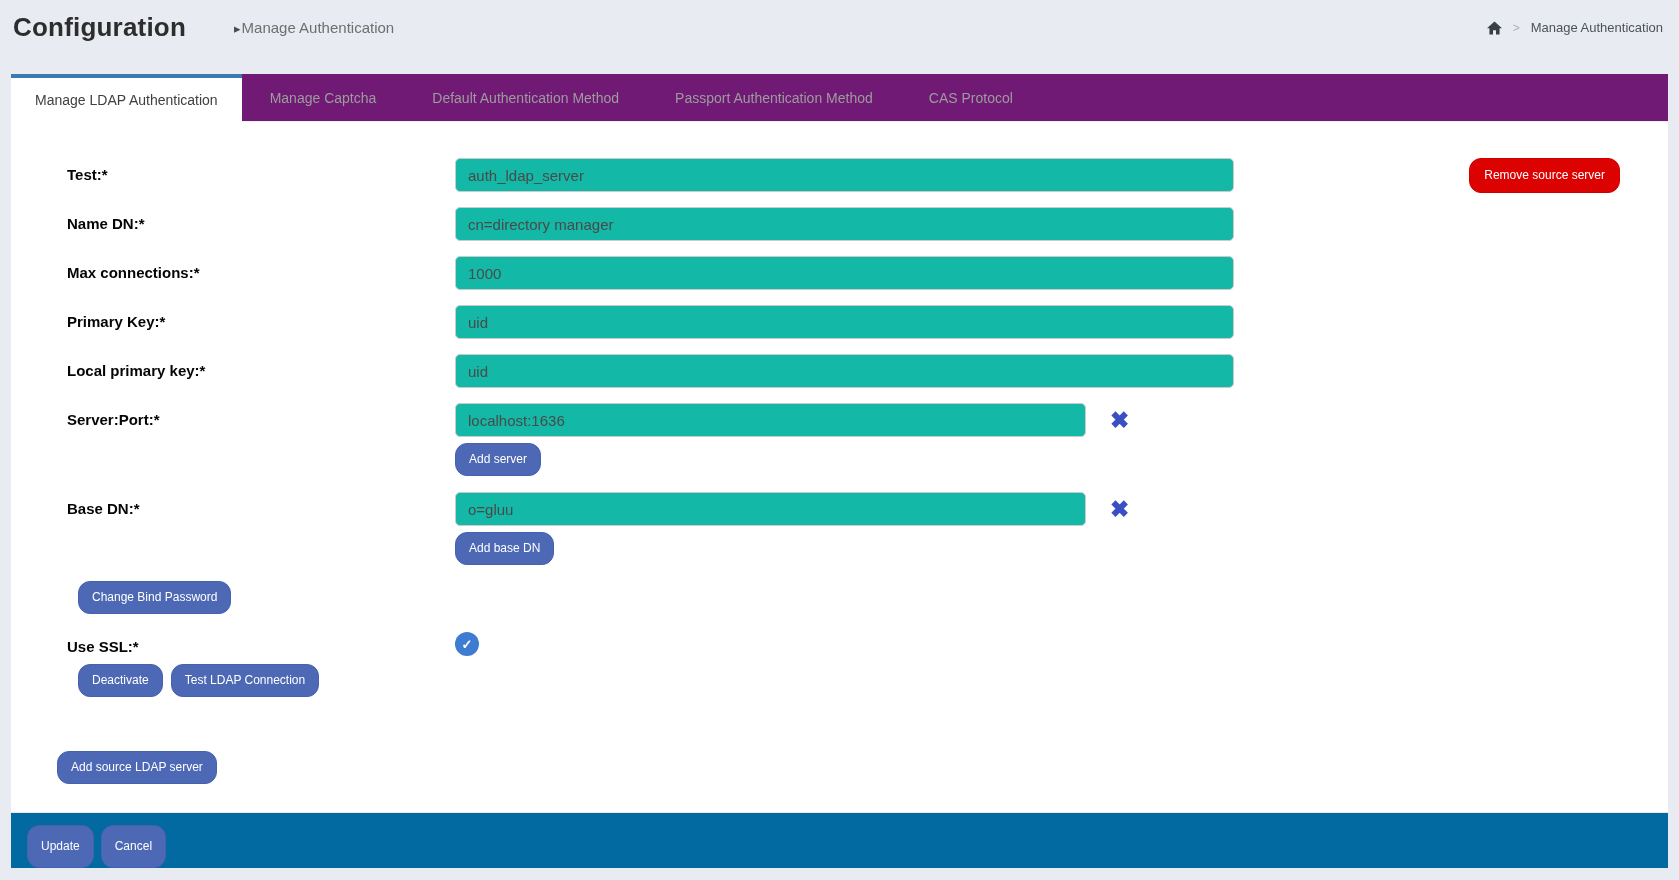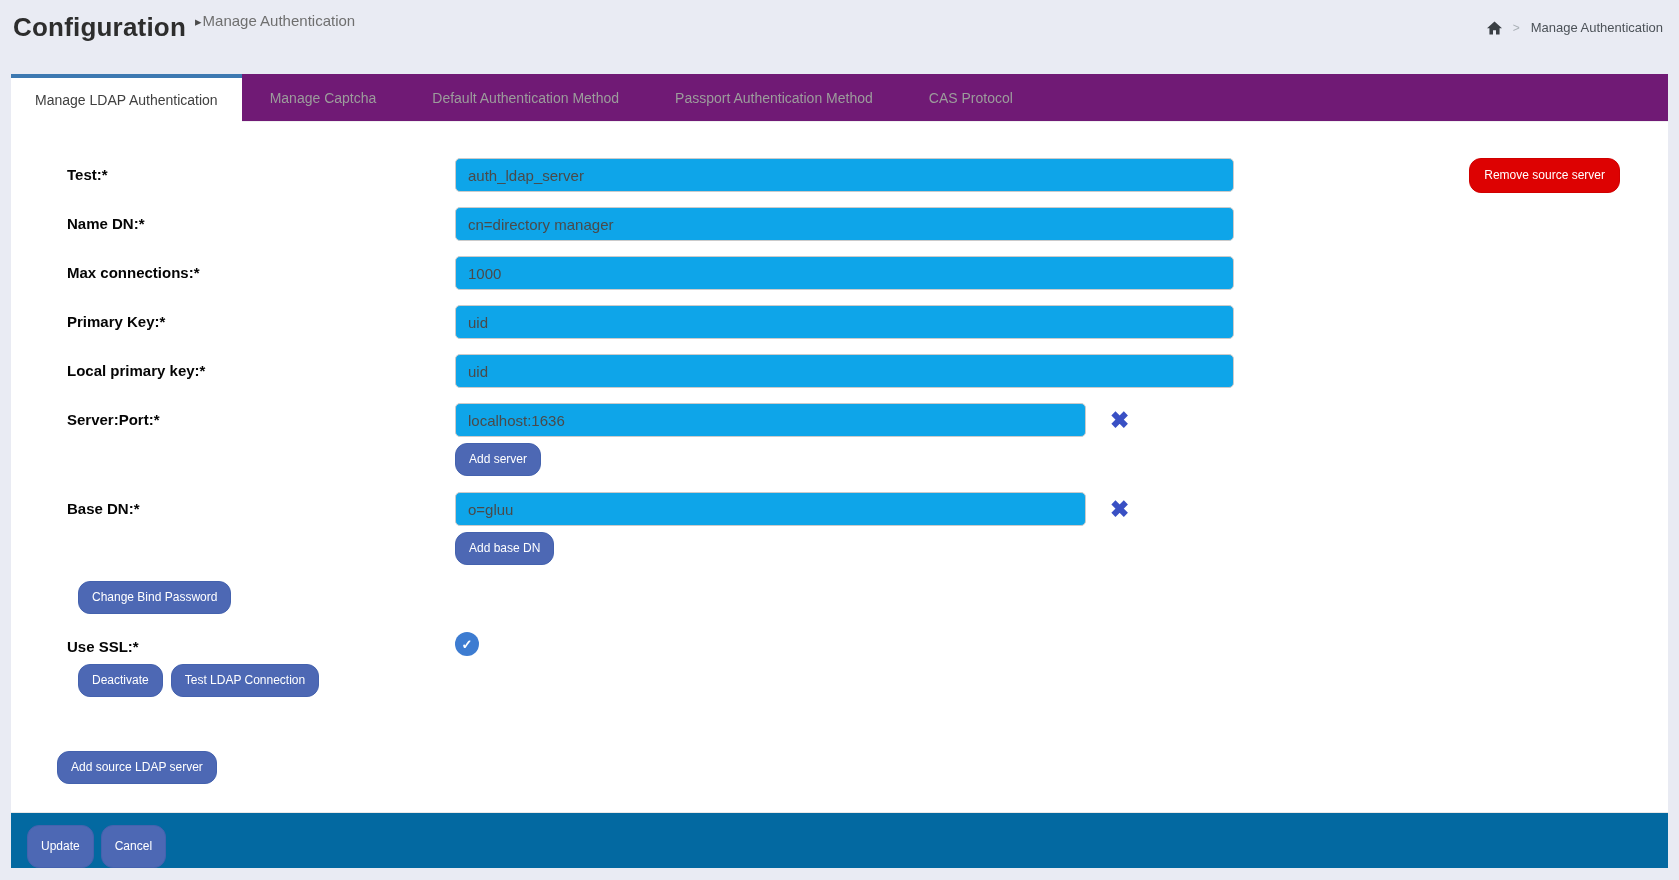--- a/index.html
+++ b/index.html
@@ -12,21 +12,21 @@
   }
 
   
   .header {
     height: 74px;
     display: flex;
     justify-content: space-between;
     align-items: flex-start;
     padding: 12px 16px 0 13px;
   }
-  .header-left { display: flex; align-items: flex-start; }
+  .header-left { display: flex; align-items: center; gap: 39px; }
   .page-title {
     font-size: 26px;
     font-weight: 600;
     color: #2d2d2d;
     letter-spacing: 0.2px;
   }
   .subtitle-wrap { margin-left: 9px; font-size: 15px; color: #6f6f6f; }
   .caret-icon { color: #4a4a4a; font-size: 13px; margin-right: 1px; }
   .breadcrumb { display: flex; align-items: center; margin-top: 8px; font-size: 13px; }
   .home-icon { display: inline-flex; cursor: pointer; }
@@ -75,21 +75,21 @@
     flex: none;
   }
   .text-input {
     height: 34px;
     border: 1px solid #cbcbcb;
     border-radius: 5px;
     padding: 0 12px;
     font-size: 15px;
     color: #4a4a4a;
     font-family: "Liberation Sans", sans-serif;
-    background: #0ea5e9;
+    background: #14b8a6;
     outline: none;
   }
   .text-input.long { width: 779px; }
   .text-input.short { width: 631px; }
 
   .value-col { display: flex; flex-direction: column; }
   .input-with-x { display: flex; align-items: center; }
   .x-icon {
     color: #3950c4;
     font-size: 23px;

